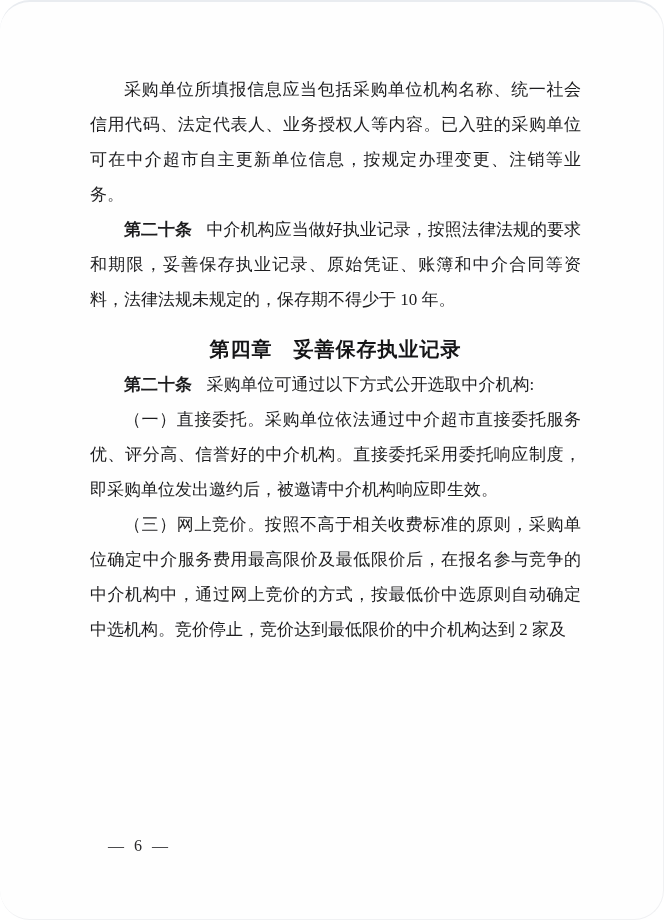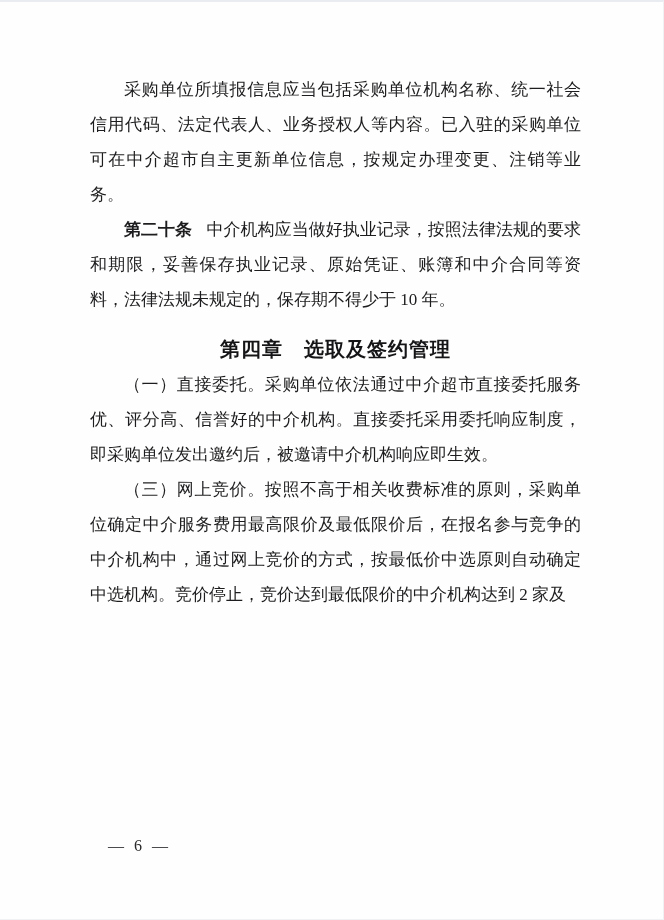--- a/index.html
+++ b/index.html
@@ -16,20 +16,21 @@
     position: relative;
     width: 664px;
     height: 920px;
     box-sizing: border-box;
     background: #fefefe;
     border-top: 2px solid #e9ecf0;
     border-right: 1px solid #f0f1f3;
     border-bottom: 1px solid #f0f1f3;
     padding: 70px 82px 0 90px;
     color: #1d1d1f;
+    border-radius: 30px;
   }
   .para {
     margin: 0;
     font-size: 17px;
     line-height: 35px;
     text-align: justify;
     text-justify: inter-ideograph;
     text-indent: 2em;
     color: #1d1d1f;
   }
@@ -61,22 +62,23 @@
 </head>
 <body>
 
 <div class="page">
 
   <p class="para"><span>采购单位所填报信息应当包括采购单位机构名称、统一社会信用代码、法定代表人、业务授权人等内容。已入驻的采购单位可在中介超市自主更新单位信息，按规定办理变更、注销等业务。</span></p>
 
   <p class="para"><span class="lead">第二十条</span><span>中介机构应当做好执业记录，按照法律法规的要求和期限，妥善保存执业记录、原始凭证、账簿和中介合同等资料，法律法规未规定的，保存期不得少于 10 年。</span></p>
 
 
-  <h2 class="chapter-title">第四章　选取及签约管理</h2>
+  <h2 class="chapter-title">第四章　妥善保存执业记录</h2>
 
+  <p class="para"><span class="lead">第二十条</span><span>采购单位可通过以下方式公开选取中介机构:</span></p>
 
   <p class="para"><span>（一）直接委托。采购单位依法通过中介超市直接委托服务优、评分高、信誉好的中介机构。直接委托采用委托响应制度，即采购单位发出邀约后，被邀请中介机构响应即生效。</span></p>
 
 
   <p class="para"><span>（三）网上竞价。按照不高于相关收费标准的原则，采购单位确定中介服务费用最高限价及最低限价后，在报名参与竞争的中介机构中，通过网上竞价的方式，按最低价中选原则自动确定中选机构。竞价停止，竞价达到最低限价的中介机构达到 2 家及</span></p>
 
   <div class="page-footer">— 6 —</div>
 
 </div>
 

